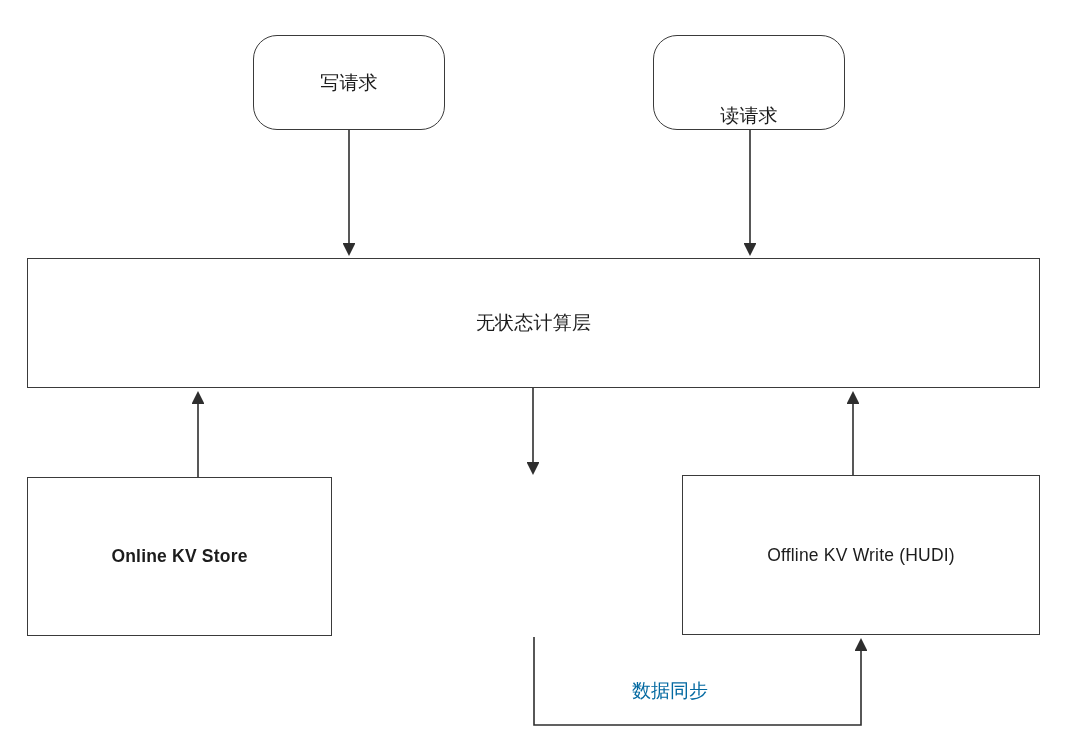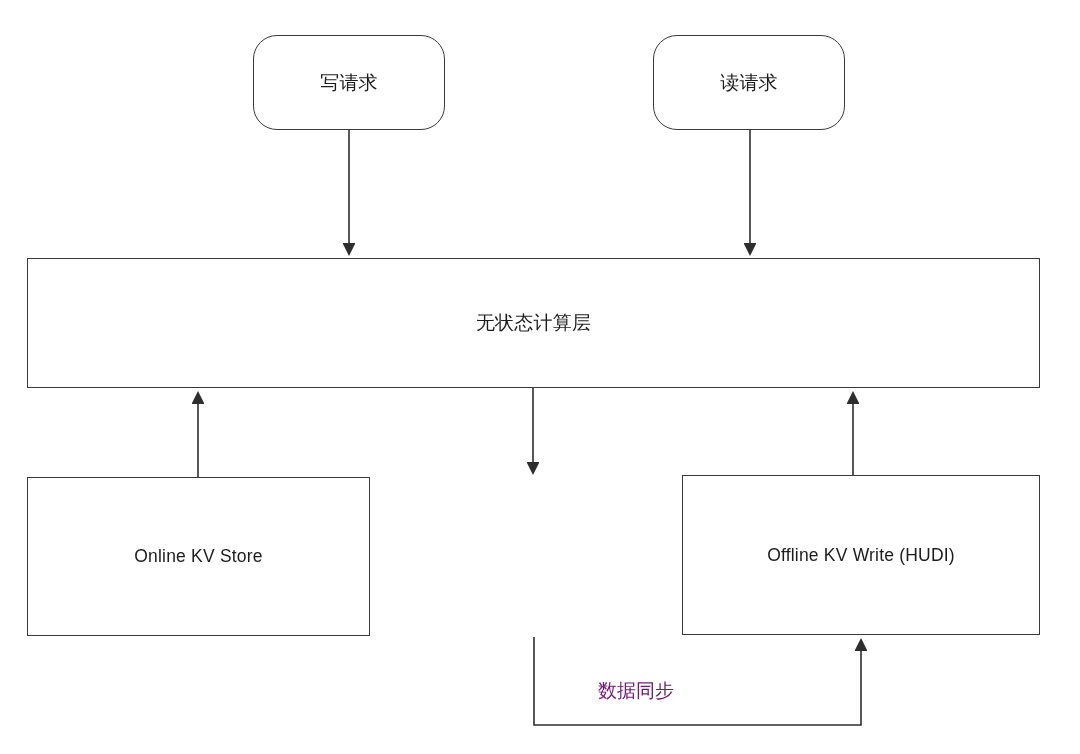--- a/index.html
+++ b/index.html
@@ -36,30 +36,30 @@
     letter-spacing: 0.2px;
   }
   .node.rounded {
     border-radius: 24px;
   }
   .node.cjk {
     font-size: 19px;
   }
   .edge-label {
     position: absolute;
-    color: #701a75;
+    color: #0369a1;
     font-size: 19px;
-    text-align: left;
+    text-align: right;
     white-space: nowrap;
   }
   
   #node-write   { left: 253px; top: 35px;  width: 192px;  height: 95px;  }
-  #node-read    { left: 653px; top: 35px;  width: 192px;  height: 95px;  }
+  #node-read    { left: 653px; top: 35px;  width: 192px;  height: 95px; align-items: flex-end;  }
   #node-compute { left: 27px;  top: 258px; width: 1013px; height: 130px; }
-  #node-online  { left: 27px;  top: 477px; width: 343px;  height: 159px; }
+  #node-online  { left: 27px;  top: 477px; width: 305px;  height: 159px; font-weight: bold; }
   #node-wal     { left: 414px; top: 477px; width: 241px;  height: 160px; }
   #node-offline { left: 682px; top: 475px; width: 358px;  height: 160px; }
   #sync-label   { left: 598px; top: 678px; width: 110px; }
 </style>
 </head>
 <body>
 
 <div id="canvas">
 
   <svg id="edges" viewBox="0 0 1080 754" xmlns="http://www.w3.org/2000/svg">

